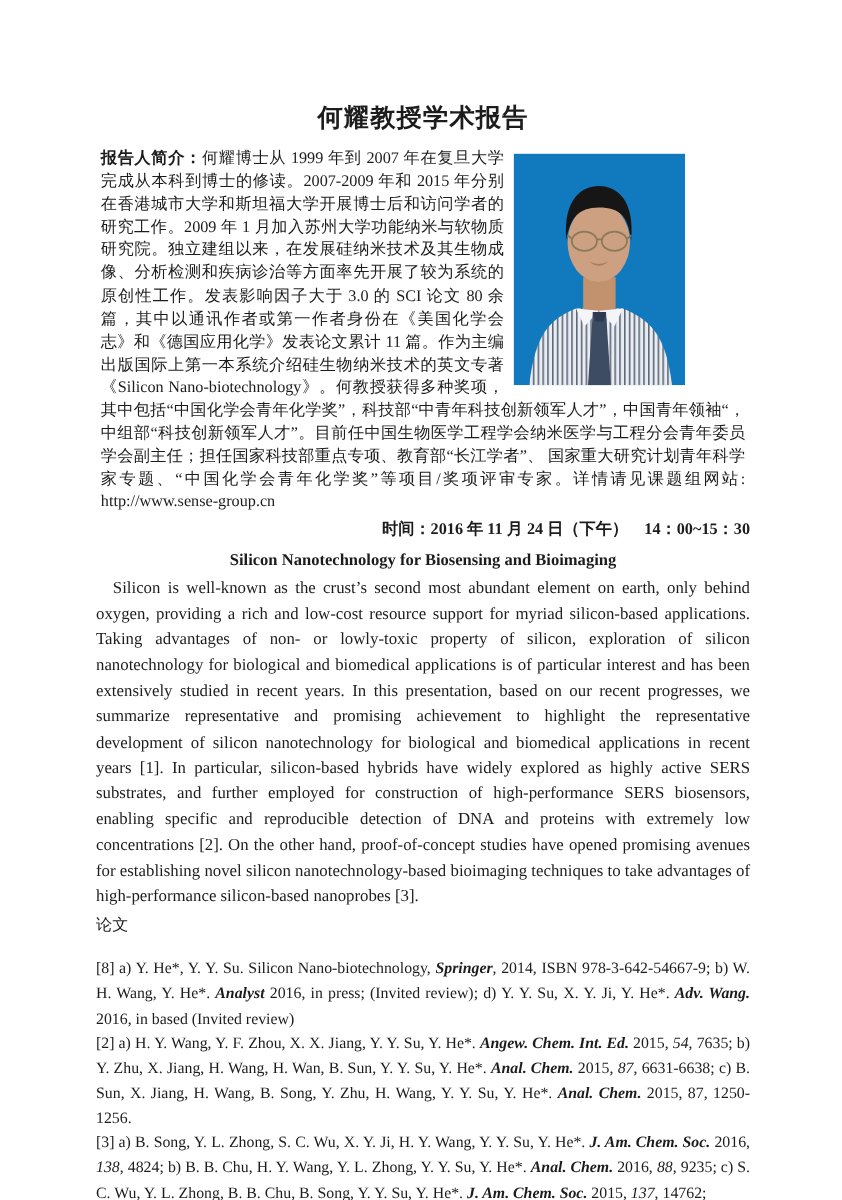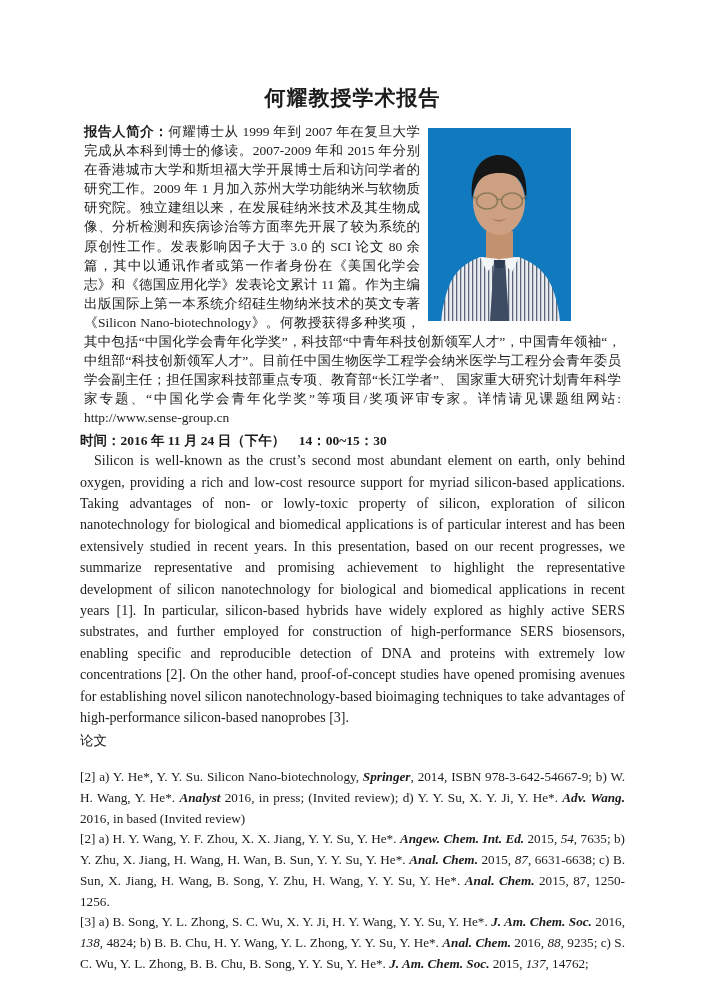--- a/index.html
+++ b/index.html
@@ -16,21 +16,21 @@
   }
   .bio{
     font-size:13.5px;line-height:19.1px;text-align:justify;margin:4px;
   }
   .bio .lead{font-weight:bold;}
   .photo-wrap{
     float:right;width:143px;height:193px;margin:6px 0 8px 8px;
     margin-right:50px;
   }
   .photo-wrap svg{display:block;}
-  .details{margin-top:4px;}
+  .details{margin-top:4px;text-align:right;}
   .detail-line{
     font-size:13.5px;line-height:18.6px;font-weight:bold;margin:0;
   }
   .talk-title{
     text-align:center;font-weight:bold;font-size:13.8px;line-height:18px;
     margin:8px 0 4px 0;
   }
   .abstract{
     font-size:14px;line-height:21.4px;text-align:justify;
     text-indent:14px;margin:0;
@@ -81,22 +81,23 @@
       </svg>
     </span><span class="lead">报告人简介：</span><span>何耀博士从 1999 年到 2007 年在复旦大学完成从本科到博士的修读。2007-2009 年和 2015 年分别在香港城市大学和斯坦福大学开展博士后和访问学者的研究工作。2009 年 1 月加入苏州大学功能纳米与软物质研究院。独立建组以来，在发展硅纳米技术及其生物成像、分析检测和疾病诊治等方面率先开展了较为系统的原创性工作。发表影响因子大于 3.0 的 SCI 论文 80 余篇，其中以通讯作者或第一作者身份在《美国化学会志》和《德国应用化学》发表论文累计 11 篇。作为主编出版国际上第一本系统介绍硅生物纳米技术的英文专著《Silicon Nano-biotechnology》。何教授获得多种奖项，其中包括“中国化学会青年化学奖”，科技部“中青年科技创新领军人才”，中国青年领袖“，中组部“科技创新领军人才”。目前任中国生物医学工程学会纳米医学与工程分会青年委员学会副主任；担任国家科技部重点专项、教育部“长江学者”、 国家重大研究计划青年科学家专题、“中国化学会青年化学奖”等项目/奖项评审专家。详情请见课题组网站: </span><span>http://www.sense-group.cn</span>
   </p>
 
   <div class="details">
     <p class="detail-line"><span>时间</span><span>：2016 年 11 月 24 日（下午）　14：00~15：30</span></p>
   </div>
 
   <div class="clear"></div>
 
+  <h2 class="talk-title">Silicon Nanotechnology for Biosensing and Bioimaging</h2>
 
   <p class="abstract">Silicon is well-known as the crust’s second most abundant element on earth, only behind oxygen, providing a rich and low-cost resource support for myriad silicon-based applications. Taking advantages of non- or lowly-toxic property of silicon, exploration of silicon nanotechnology for biological and biomedical applications is of particular interest and has been extensively studied in recent years. In this presentation, based on our recent progresses, we summarize representative and promising achievement to highlight the representative development of silicon nanotechnology for biological and biomedical applications in recent years [1]. In particular, silicon-based hybrids have widely explored as highly active SERS substrates, and further employed for construction of high-performance SERS biosensors, enabling specific and reproducible detection of DNA and proteins with extremely low concentrations [2]. On the other hand, proof-of-concept studies have opened promising avenues for establishing novel silicon nanotechnology-based bioimaging techniques to take advantages of high-performance silicon-based nanoprobes [3].</p>
 
   <h3 class="pubs-heading">论文</h3>
 
-  <p class="ref"><span>[2] a) Y. He*, Y. Y. Su. Silicon Nano-biotechnology, </span><span class="b i">Springer</span><span>, 2014, ISBN 978-3-642-54667-9; b) W. H. Wang, Y. He*. </span><span class="b i">Analyst</span><span> 2016, in press; (Invited review); d) Y. Y. Su, X. Y. Ji, Y. He*. </span><span class="b i">Adv. Wang.</span><span> 2016, in based (Invited review)</span></p>
+  <p class="ref"><span>[8] a) Y. He*, Y. Y. Su. Silicon Nano-biotechnology, </span><span class="b i">Springer</span><span>, 2014, ISBN 978-3-642-54667-9; b) W. H. Wang, Y. He*. </span><span class="b i">Analyst</span><span> 2016, in press; (Invited review); d) Y. Y. Su, X. Y. Ji, Y. He*. </span><span class="b i">Adv. Wang.</span><span> 2016, in based (Invited review)</span></p>
   <p class="ref"><span>[2] a) H. Y. Wang, Y. F. Zhou, X. X. Jiang, Y. Y. Su, Y. He*. </span><span class="b i">Angew. Chem. Int. Ed.</span><span> 2015, </span><span class="i">54</span><span>, 7635; b) Y. Zhu, X. Jiang, H. Wang, H. Wan, B. Sun, Y. Y. Su, Y. He*. </span><span class="b i">Anal. Chem.</span><span> 2015, </span><span class="i">87</span><span>, 6631-6638; c) B. Sun, X. Jiang, H. Wang, B. Song, Y. Zhu, H. Wang, Y. Y. Su, Y. He*. </span><span class="b i">Anal. Chem.</span><span> 2015, 87, 1250-1256.</span></p>
   <p class="ref"><span>[3] a) B. Song, Y. L. Zhong, S. C. Wu, X. Y. Ji, H. Y. Wang, Y. Y. Su, Y. He*. </span><span class="b i">J. Am. Chem. Soc.</span><span> 2016, </span><span class="i">138</span><span>, 4824; b) B. B. Chu, H. Y. Wang, Y. L. Zhong, Y. Y. Su, Y. He*. </span><span class="b i">Anal. Chem.</span><span> 2016, </span><span class="i">88</span><span>, 9235; c) S. C. Wu, Y. L. Zhong, B. B. Chu, B. Song, Y. Y. Su, Y. He*. </span><span class="b i">J. Am. Chem. Soc.</span><span> 2015, </span><span class="i">137</span><span>, 14762;</span></p>
 
 </div>
 
 </body></html>

